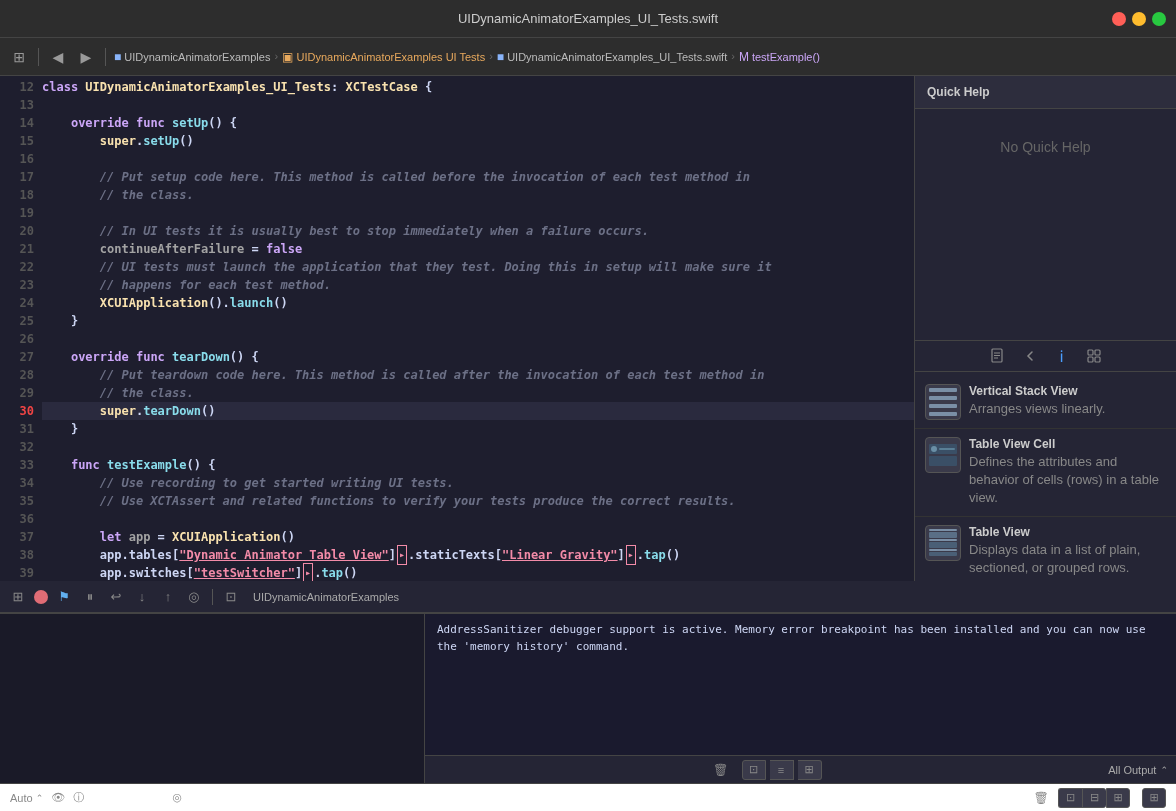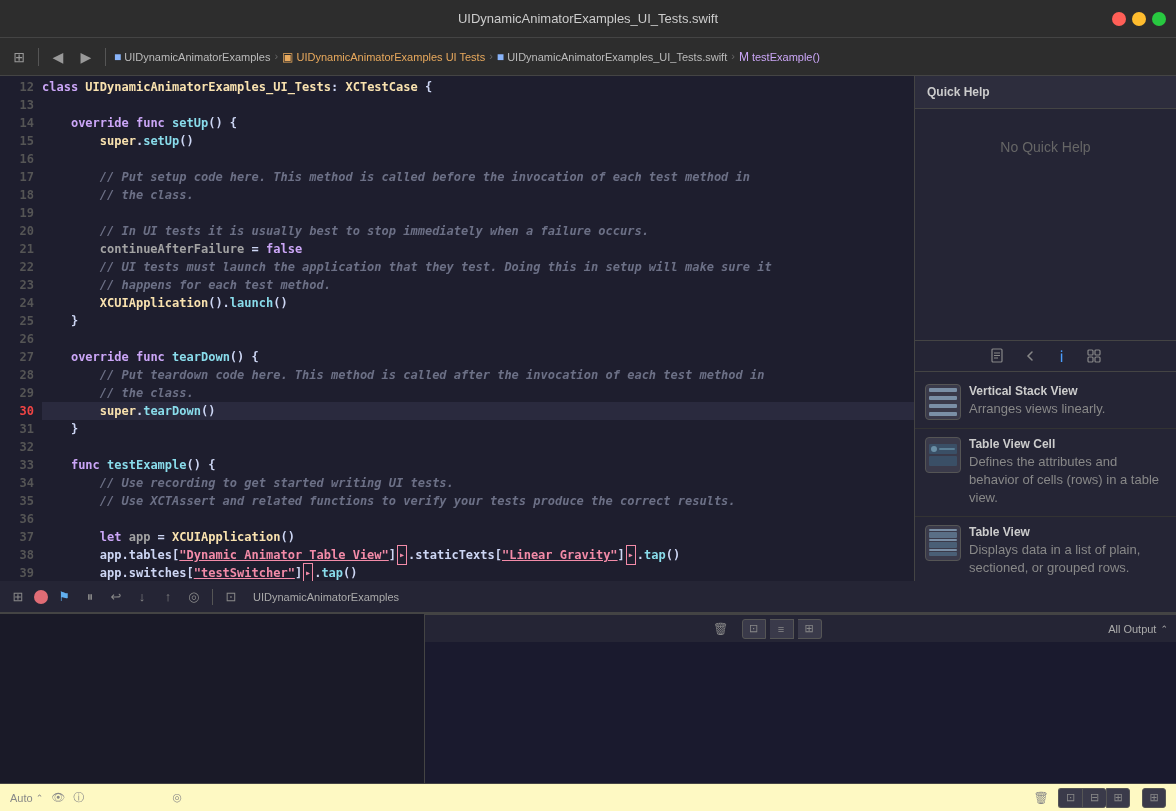--- a/index.html
+++ b/index.html
@@ -321,21 +321,21 @@
       width: 18px; height: 18px;
       display: flex; align-items: center; justify-content: center;
       color: #888;
       font-size: 12px;
       cursor: pointer;
     }
 
     
     .status-bar {
       height: 28px;
-      background: #fef9c3;
+      background: #ffffff;
       border-top: 1px solid #444;
       display: flex;
       align-items: center;
       padding: 0 10px;
       gap: 8px;
       flex-shrink: 0;
     }
     .status-item {
       font-size: 11px;
       color: #888;
@@ -661,20 +661,21 @@
     <span class="scheme-label">UIDynamicAnimatorExamples</span>
   </div>
 
   <div class="bottom-area">
 
     <div class="bottom-left">
       <div style="flex:1; background:#1a1a28;"></div>
     </div>
 
     <div class="bottom-right">
+      <div class="console-output">AddressSanitizer debugger support is active. Memory error breakpoint has been installed and you can now use the 'memory history' command.</div>
       <div class="console-toolbar">
         <div class="console-icon">🗑</div>
         <div style="display:flex; gap:4px; margin-left:4px;">
           <div class="view-btn" style="border-radius:3px 0 0 3px;">⊡</div>
           <div class="view-btn" style="border-radius:0; border-left:none;">≡</div>
           <div class="view-btn" style="border-radius:0 3px 3px 0; border-left:none;">⊞</div>
         </div>
         <div style="margin-left: auto; display:flex; align-items:center; gap:6px;">
           <span class="output-tab">
             <span>All Output</span>

